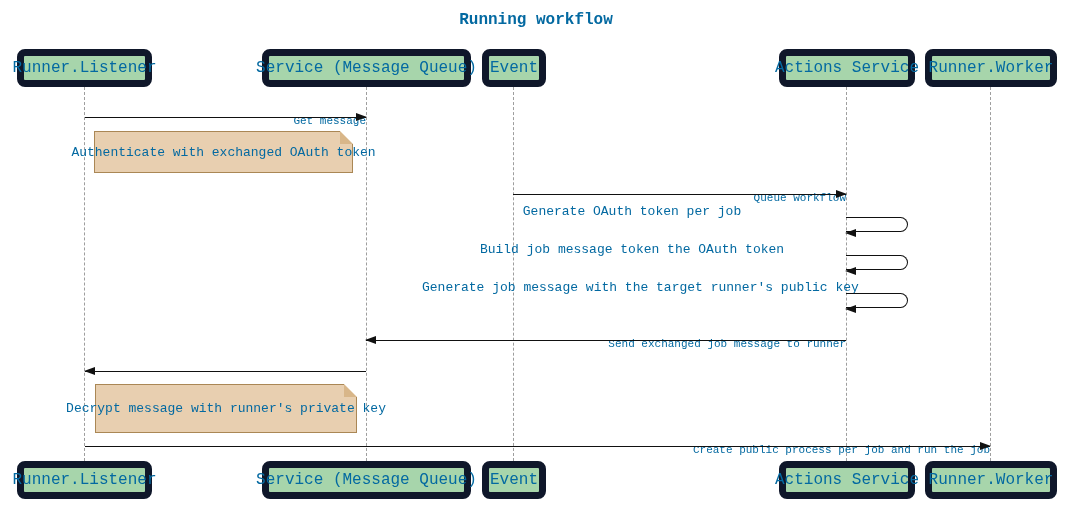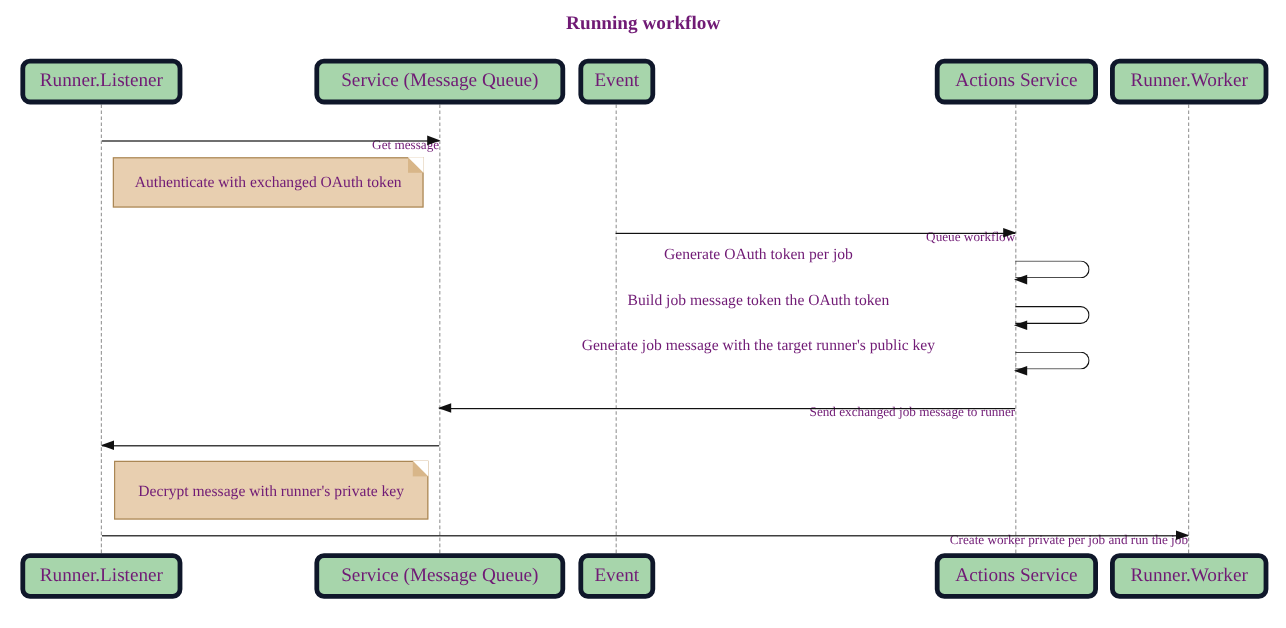--- a/index.html
+++ b/index.html
@@ -1,36 +1,36 @@
 <!DOCTYPE html>
 <html><head>
 <meta charset="utf-8">
 <style>
   html, body { margin: 0; padding: 0; background: #ffffff; }
   .diagram {
     position: relative;
     width: 1072px;
     height: 523px;
     background: #ffffff;
-    font-family: Liberation Serif, serif;
-    color: #701a75;
+    font-family: Liberation Mono, monospace;
+    color: #0369a1;
     overflow: hidden;
   }
   .title {
     position: absolute;
     top: 11px; left: 0; width: 100%;
     text-align: center;
     font-size: 16px;
     font-weight: bold;
   }
   .actor {
     position: absolute;
     height: 38px;
     background: #A7D5AB;
-    border: 4px solid #0f172a;
+    border: 7px solid #0f172a;
     border-radius: 8px;
     display: flex;
     align-items: center;
     justify-content: center;
     font-size: 16px;
     box-sizing: border-box;
     white-space: nowrap;
   }
   .lifeline {
     position: absolute;
@@ -185,21 +185,21 @@
   <div class="loop-label" id="loop3-label">Generate job message with the target runner's public key</div>
   <div class="self-loop" id="loop3"></div>
 
   <div class="msg-label" id="msg6-label">Send exchanged job message to runner</div>
   <div class="msg-line arrow-left" id="msg6-line"></div>
 
   <div class="msg-line arrow-left" id="msg7-line"></div>
 
   <div class="note" id="note2">Decrypt message with runner's private key</div>
 
-  <div class="msg-label" id="msg8-label">Create worker private per job and run the job</div>
+  <div class="msg-label" id="msg8-label">Create public process per job and run the job</div>
   <div class="msg-line arrow-right" id="msg8-line"></div>
 
   <div class="actor" id="actor-b1">Runner.Listener</div>
   <div class="actor" id="actor-b2">Service (Message Queue)</div>
   <div class="actor" id="actor-b3">Event</div>
   <div class="actor" id="actor-b4">Actions Service</div>
   <div class="actor" id="actor-b5">Runner.Worker</div>
 
 </div>
 

